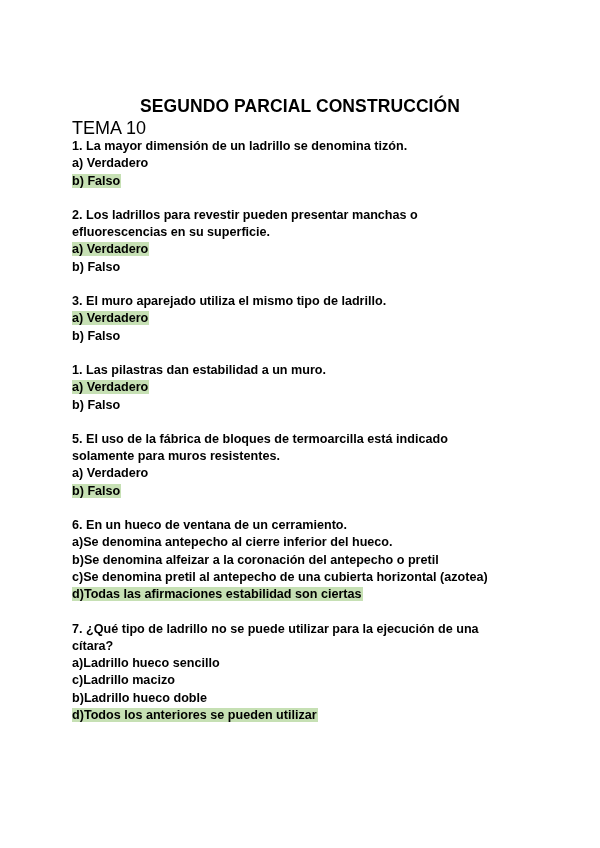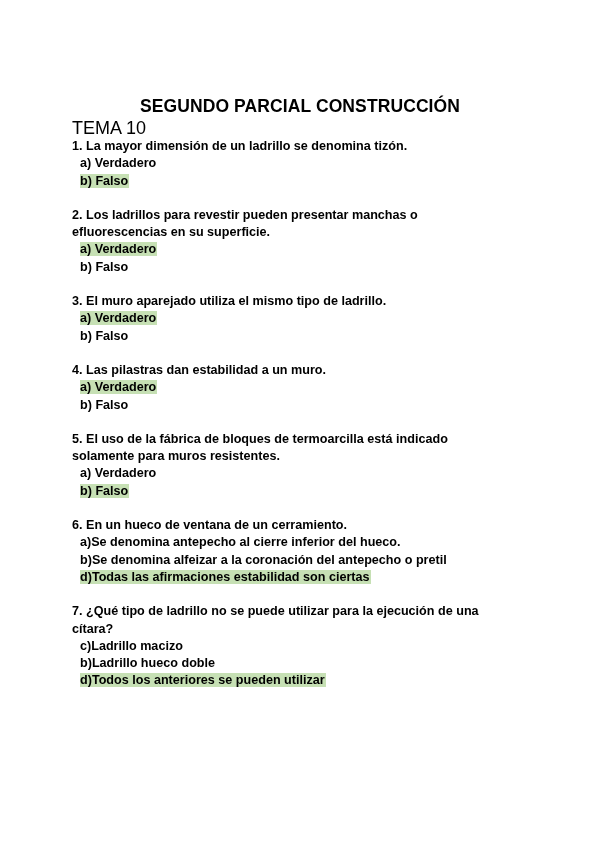--- a/index.html
+++ b/index.html
@@ -5,21 +5,21 @@
   html, body { margin: 0; padding: 0; background: #ffffff; }
   body { width: 600px; height: 848px; position: relative; overflow: hidden;
          font-family: "Liberation Sans", sans-serif; color: #000; }
   .page-title { position: absolute; top: 72px; left: 0; width: 600px; text-align: center;
                 font-weight: bold; font-size: 17.5px; letter-spacing: 0.1px; margin-top: 24px; }
   .content { position: absolute; top: 118px; left: 72px; width: 470px; }
   .tema { font-size: 18px; line-height: 20px; margin-bottom: 0px; }
   .question { margin-bottom: 17px; }
   .line { font-weight: bold; font-size: 12.6px; line-height: 17.3px; white-space: nowrap; }
   .qtext { white-space: normal; }
-  .opt { display: block; margin-left: 8px; }
+  .opt { display: block; }
   .opt span { padding: 0 1px 0 0; }
   .opt.correct span { background: #c6e0b4; }
 </style>
 </head>
 <body>
 
 <div class="page-title">SEGUNDO PARCIAL CONSTRUCCIÓN</div>
 
 <div class="content">
   <div class="tema">TEMA 10</div>
@@ -37,39 +37,41 @@
     <div class="line opt"><span>b) Falso</span></div>
   </div>
 
   <div class="question">
     <div class="line qtext">3. El muro aparejado utiliza el mismo tipo de ladrillo.</div>
     <div class="line opt correct"><span>a) Verdadero</span></div>
     <div class="line opt"><span>b) Falso</span></div>
   </div>
 
   <div class="question">
-    <div class="line qtext">4. Las pilastras dan estabilidad a un muro.</div>
+    <div class="line qtext">1. Las pilastras dan estabilidad a un muro.</div>
     <div class="line opt correct"><span>a) Verdadero</span></div>
     <div class="line opt"><span>b) Falso</span></div>
   </div>
 
   <div class="question">
     <div class="line qtext">5. El uso de la fábrica de bloques de termoarcilla está indicado</div>
     <div class="line qtext">solamente para muros resistentes.</div>
     <div class="line opt"><span>a) Verdadero</span></div>
     <div class="line opt correct"><span>b) Falso</span></div>
   </div>
 
   <div class="question">
     <div class="line qtext">6. En un hueco de ventana de un cerramiento.</div>
     <div class="line opt"><span>a)Se denomina antepecho al cierre inferior del hueco.</span></div>
     <div class="line opt"><span>b)Se denomina alfeizar a la coronación del antepecho o pretil</span></div>
+    <div class="line opt"><span>c)Se denomina pretil al antepecho de una cubierta horizontal (azotea)</span></div>
     <div class="line opt correct"><span>d)Todas las afirmaciones estabilidad son ciertas</span></div>
   </div>
 
   <div class="question">
     <div class="line qtext">7. ¿Qué tipo de ladrillo no se puede utilizar para la ejecución de una</div>
     <div class="line qtext">cítara?</div>
+    <div class="line opt"><span>a)Ladrillo hueco sencillo</span></div>
     <div class="line opt"><span>c)Ladrillo macizo</span></div>
     <div class="line opt"><span>b)Ladrillo hueco doble</span></div>
     <div class="line opt correct"><span>d)Todos los anteriores se pueden utilizar</span></div>
   </div>
 </div>
 
 </body></html>

